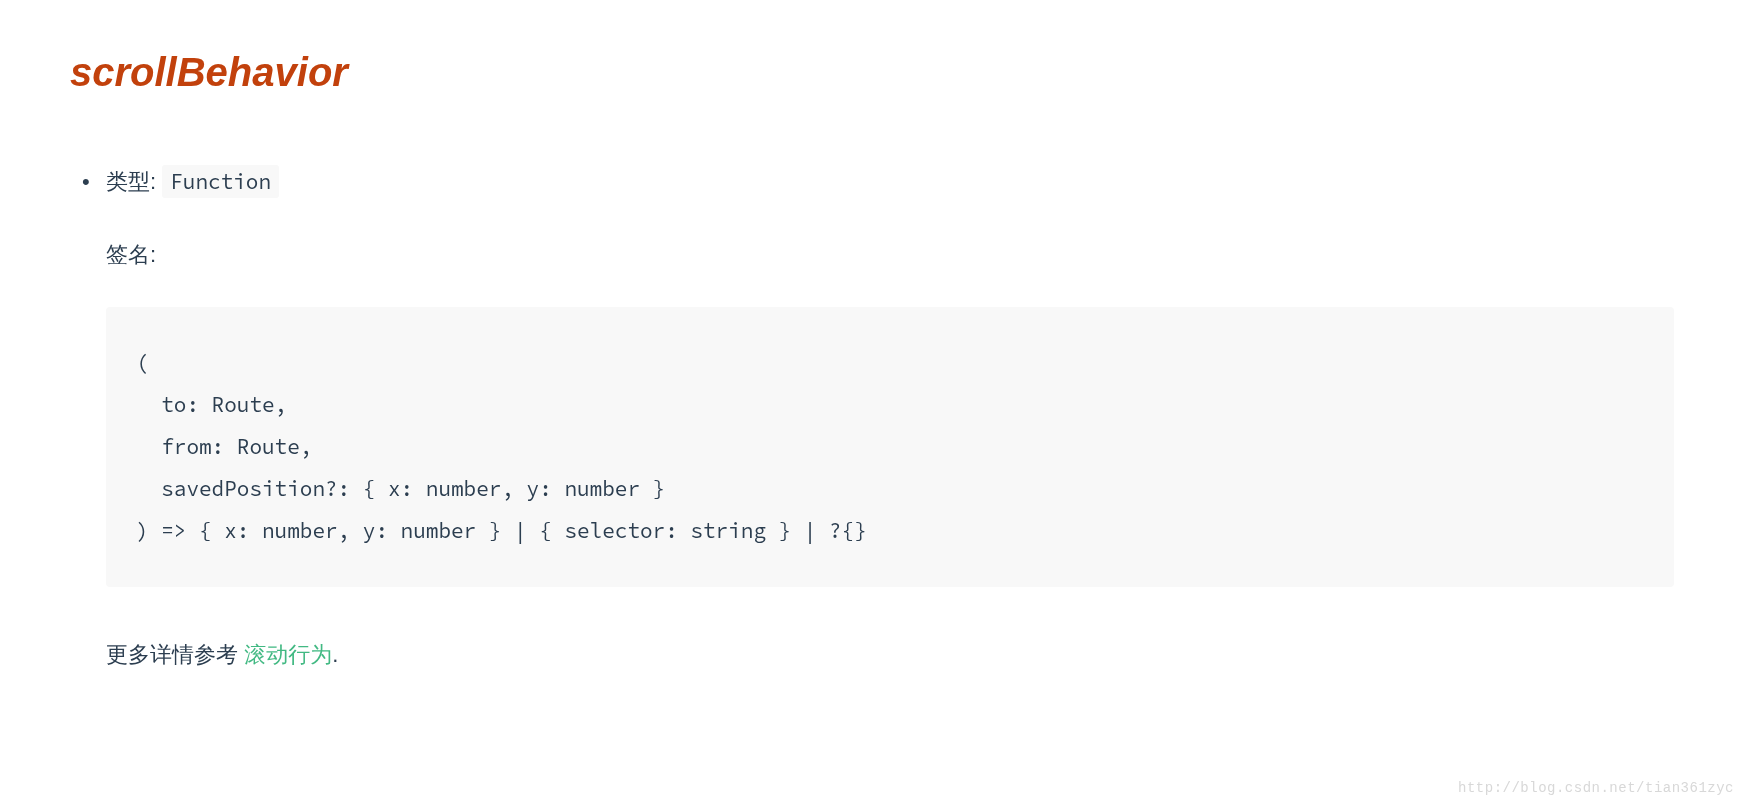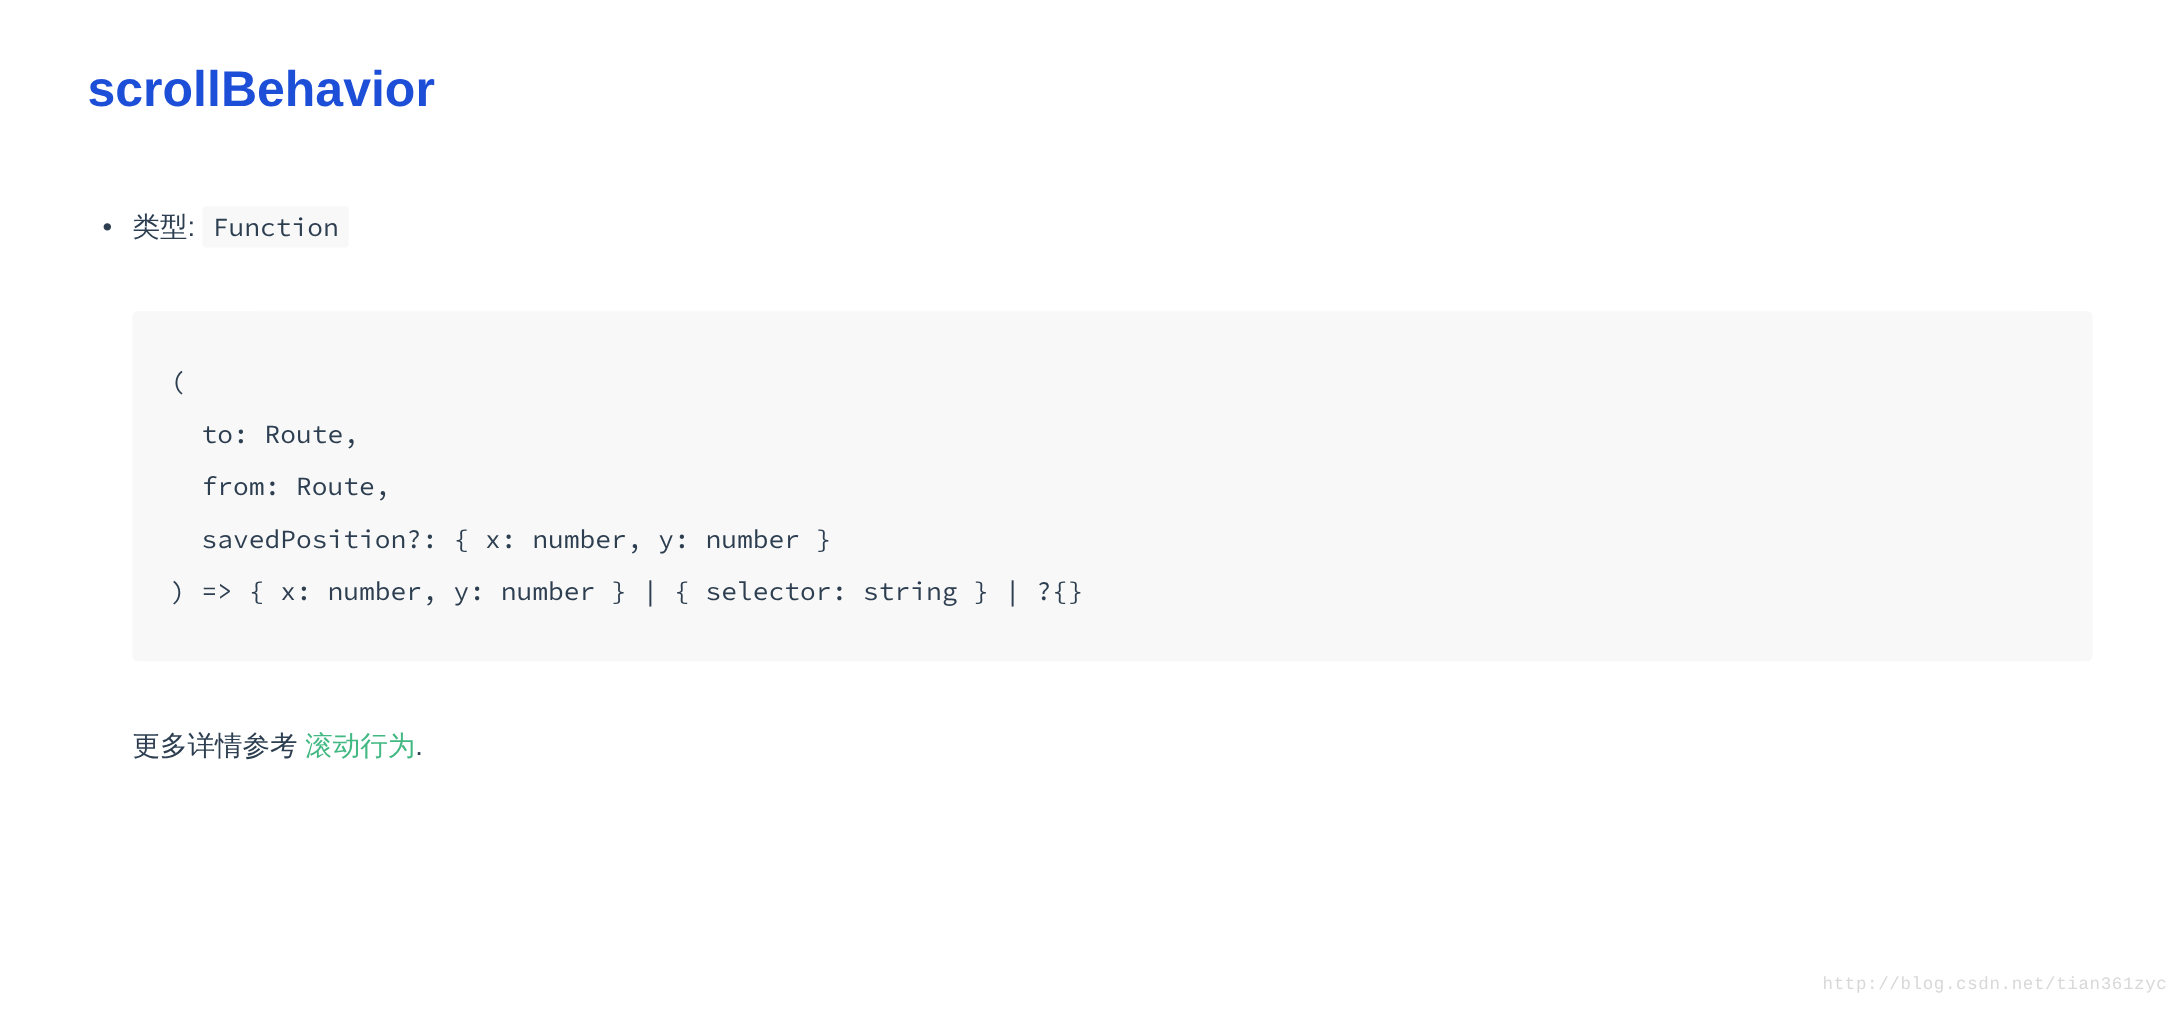--- a/index.html
+++ b/index.html
@@ -11,41 +11,42 @@
       font-family: -apple-system, BlinkMacSystemFont, "Segoe UI", "PingFang SC", "Hiragino Sans GB", "Microsoft YaHei", sans-serif;
       background: #ffffff;
       padding: 40px 70px;
       color: #2c3e50;
       font-size: 22px;
       line-height: 1.6;
     }
     h1 {
       font-size: 40px;
       font-weight: 600;
-      color: #1d4ed8;
+      color: #c2410c;
       margin-bottom: 60px;
+      font-style: italic;
     }
     ul {
       list-style: none;
       padding-left: 36px;
     }
     ul li {
       position: relative;
       margin-bottom: 10px;
     }
     ul li::before {
       content: "•";
       position: absolute;
       left: -24px;
       top: 0;
       color: #2c3e50;
       font-size: 22px;
     }
     .type-line {
-      margin-bottom: 50px;
+      margin-bottom: 38px;
     }
     code.inline {
       font-family: "Source Code Pro", Consolas, Monaco, "Courier New", monospace;
       background: #f8f8f8;
       padding: 3px 8px;
       border-radius: 3px;
       font-size: 21px;
       color: #2c3e50;
     }
     .signature-label {
@@ -86,20 +87,21 @@
 <body>
 
 <h1>scrollBehavior</h1>
 
 <ul>
   <li>
     <div class="type-line">
       <span>类型: </span><code class="inline">Function</code>
     </div>
 
+    <div class="signature-label">签名:</div>
 
     <pre><code>(
   to: Route,
   from: Route,
   savedPosition?: { x: number, y: number }
 ) =&gt; { x: number, y: number } | { selector: string } | ?{}</code></pre>
 
     <div class="more-info">
       <span>更多详情参考 </span><a href="#" class="link">滚动行为</a><span>.</span>
     </div>

